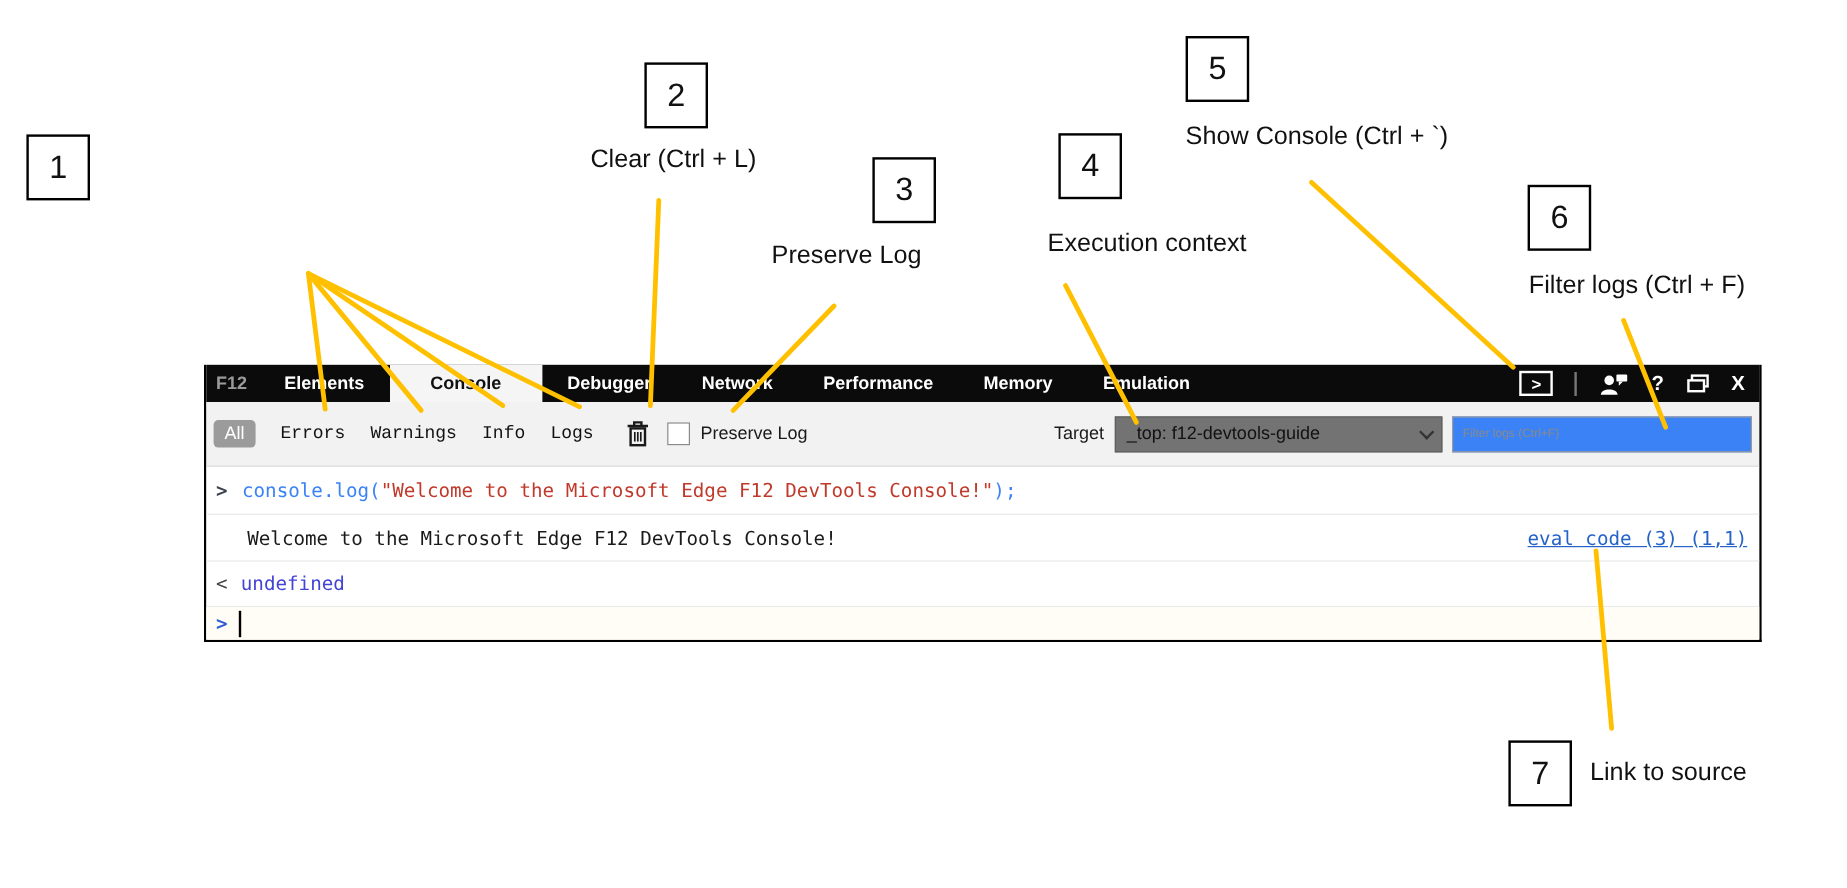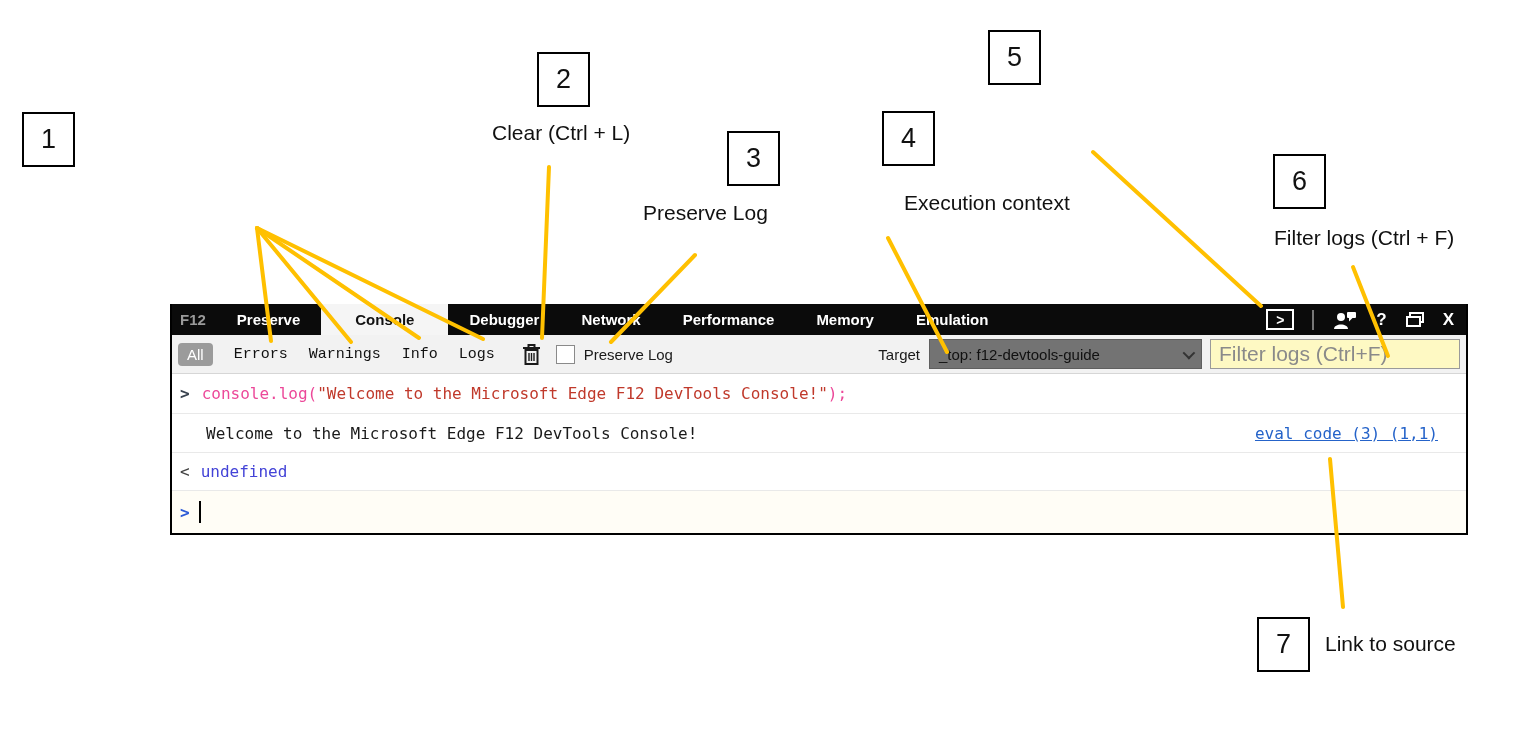--- a/index.html
+++ b/index.html
@@ -48,21 +48,21 @@
   }
   .showconsole-box {
     width: 28px; height: 21px; border: 2px solid #fff;
     display: flex; align-items: center; justify-content: center;
     font-size: 14px; font-weight: 700; color: #fff;
   }
   .tb-sep { width: 2px; height: 20px; background: #777; }
   .tb-glyph { color: #fff; font-weight: 700; font-size: 17px; }
 
   .toolbar {
-    height: 39px; background: #f2f2f2; flex: none;
+    height: 54px; background: #f2f2f2; flex: none;
     display: flex; align-items: center;
     padding: 0 6px; font-size: 15px;
     border-bottom: 1px solid #d6d6d6;
   }
   .pill-all {
     background: #9b9b9b; color: #fff; border-radius: 4px;
     padding: 3px 9px; margin-right: 21px;
   }
   .filter-item { margin-right: 21px; color: #111; font-family: Liberation Mono, monospace; }
   .trash-btn { margin: 0 15px 0 6px; display: flex; align-items: center; }
@@ -78,40 +78,40 @@
     padding: 0 9px; margin-right: 8px;
   }
   .target-select .val { flex: 1; color: #111; }
   .chev-down {
     width: 9px; height: 9px; border-right: 2px solid #333;
     border-bottom: 2px solid #333; transform: rotate(45deg) translateY(-2px);
     flex: none;
   }
   .filter-input {
     width: 250px; height: 30px; border: 1px solid #9a9a9a;
-    background: #fef9c3; font-family: "Liberation Sans", sans-serif;
-    font-size: 21px; padding: 0 8px; color: #333; outline: none;
+    background: #3b82f6; font-family: "Liberation Sans", sans-serif;
+    font-size: 10px; padding: 0 8px; color: #333; outline: none;
   }
   .filter-input::placeholder { color: #8a8a8a; }
 
   .console-area {
     flex: 1; background: #fff; display: flex; flex-direction: column;
     font-family: "DejaVu Sans Mono", "Liberation Mono", monospace;
     font-size: 16px;
   }
   .crow { display: flex; align-items: center; padding: 0 8px; }
   .row-echo   { height: 40px; border-bottom: 1px solid #e9e9e9; }
   .row-result { height: 39px; border-bottom: 1px solid #e9e9e9; justify-content: space-between; }
   .row-undef  { height: 38px; border-bottom: 1px solid #e9e9e9; }
   .row-prompt { flex: 1; background: #fffdf6; }
   .marker-in  { color: #39424e; font-weight: 700; margin-right: 12px; }
-  .code-red   { color: #ec4899; }
+  .code-red   { color: #3b82f6; }
   .string-red { color: #c0392b; }
   .result-msg { color: #1a1a1a; margin-left: 26px; }
-  .source-link { color: #2563c9; text-decoration: underline; margin-right: 20px; cursor: pointer; }
+  .source-link { color: #2563c9; text-decoration: underline; margin-right: 2px; cursor: pointer; }
   .marker-ret { color: #444; margin-right: 11px; }
   .val-blue   { color: #4343d7; }
   .marker-prompt { color: #2d5bd7; font-weight: 700; margin-right: 9px; }
   .cursor-bar { width: 2px; height: 22px; background: #000; display: inline-block; }
 </style>
 </head>
 <body>
 
 <div class="canvas">
 
@@ -138,41 +138,42 @@
   <div class="callout-label" style="left:492px; top:121px;">Clear (Ctrl + L)</div>
 
   <div class="callout-box" style="left:727px; top:131px;">
     <span>3</span>
   </div>
   <div class="callout-label" style="left:643px; top:201px;">Preserve Log</div>
 
   <div class="callout-box" style="left:882px; top:111px;">
     <span>4</span>
   </div>
-  <div class="callout-label" style="left:873px; top:191px;margin-left:31px;">Execution context</div>
+  <div class="callout-label" style="left:873px; top:191px;">Execution context</div>
 
   <div class="callout-box" style="left:988px; top:30px;">
     <span>5</span>
   </div>
+  <div class="callout-label" style="left:988px; top:102px;">Show Console (Ctrl + `)</div>
 
   <div class="callout-box" style="left:1273px; top:154px;">
     <span>6</span>
   </div>
   <div class="callout-label" style="left:1274px; top:226px;">Filter logs (Ctrl + F)</div>
 
   <div class="callout-box" style="left:1257px; top:617px;">
     <span>7</span>
   </div>
   <div class="callout-label" style="left:1325px; top:632px;">Link to source</div>
 
   <div class="devtools">
 
     <div class="tabbar">
       <div class="tab dim">F12</div>
-      <div class="tab">Preserve</div>
+      <div class="tab">Elements</div>
       <div class="tab active">Console</div>
       <div class="tab">Debugger</div>
       <div class="tab">Network</div>
       <div class="tab">Performance</div>
       <div class="tab">Memory</div>
       <div class="tab">Emulation</div>
 
       <div class="titlebar-icons">
         <div class="showconsole-box">
           <span>&gt;</span>

